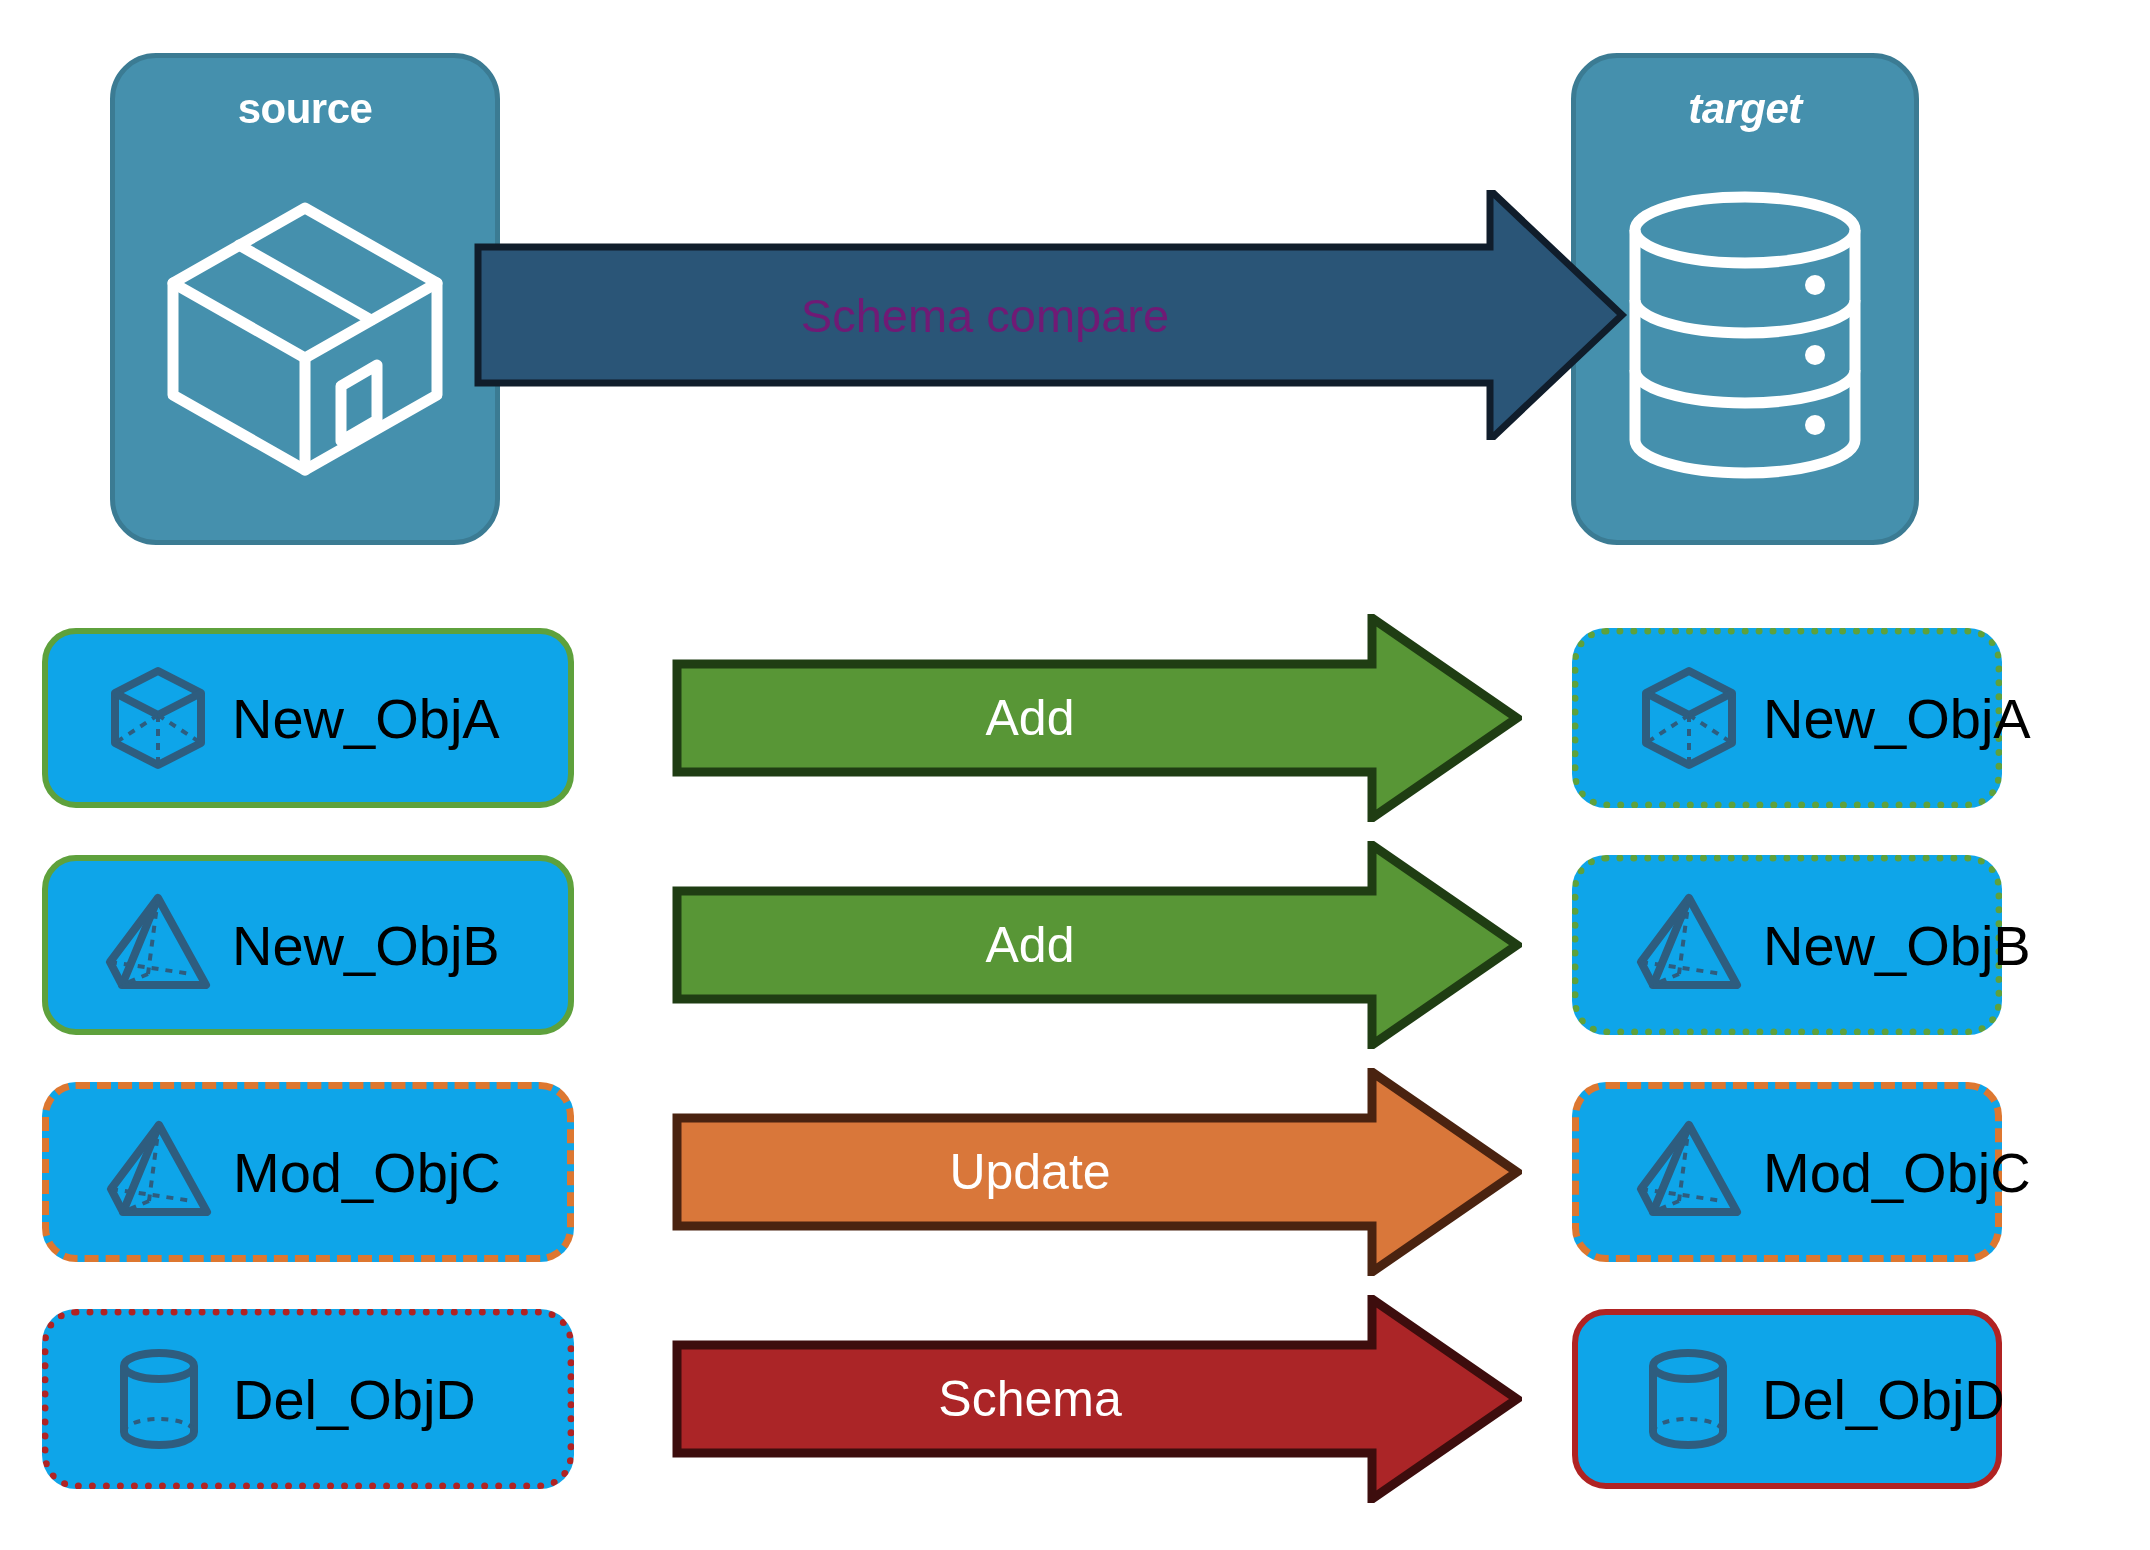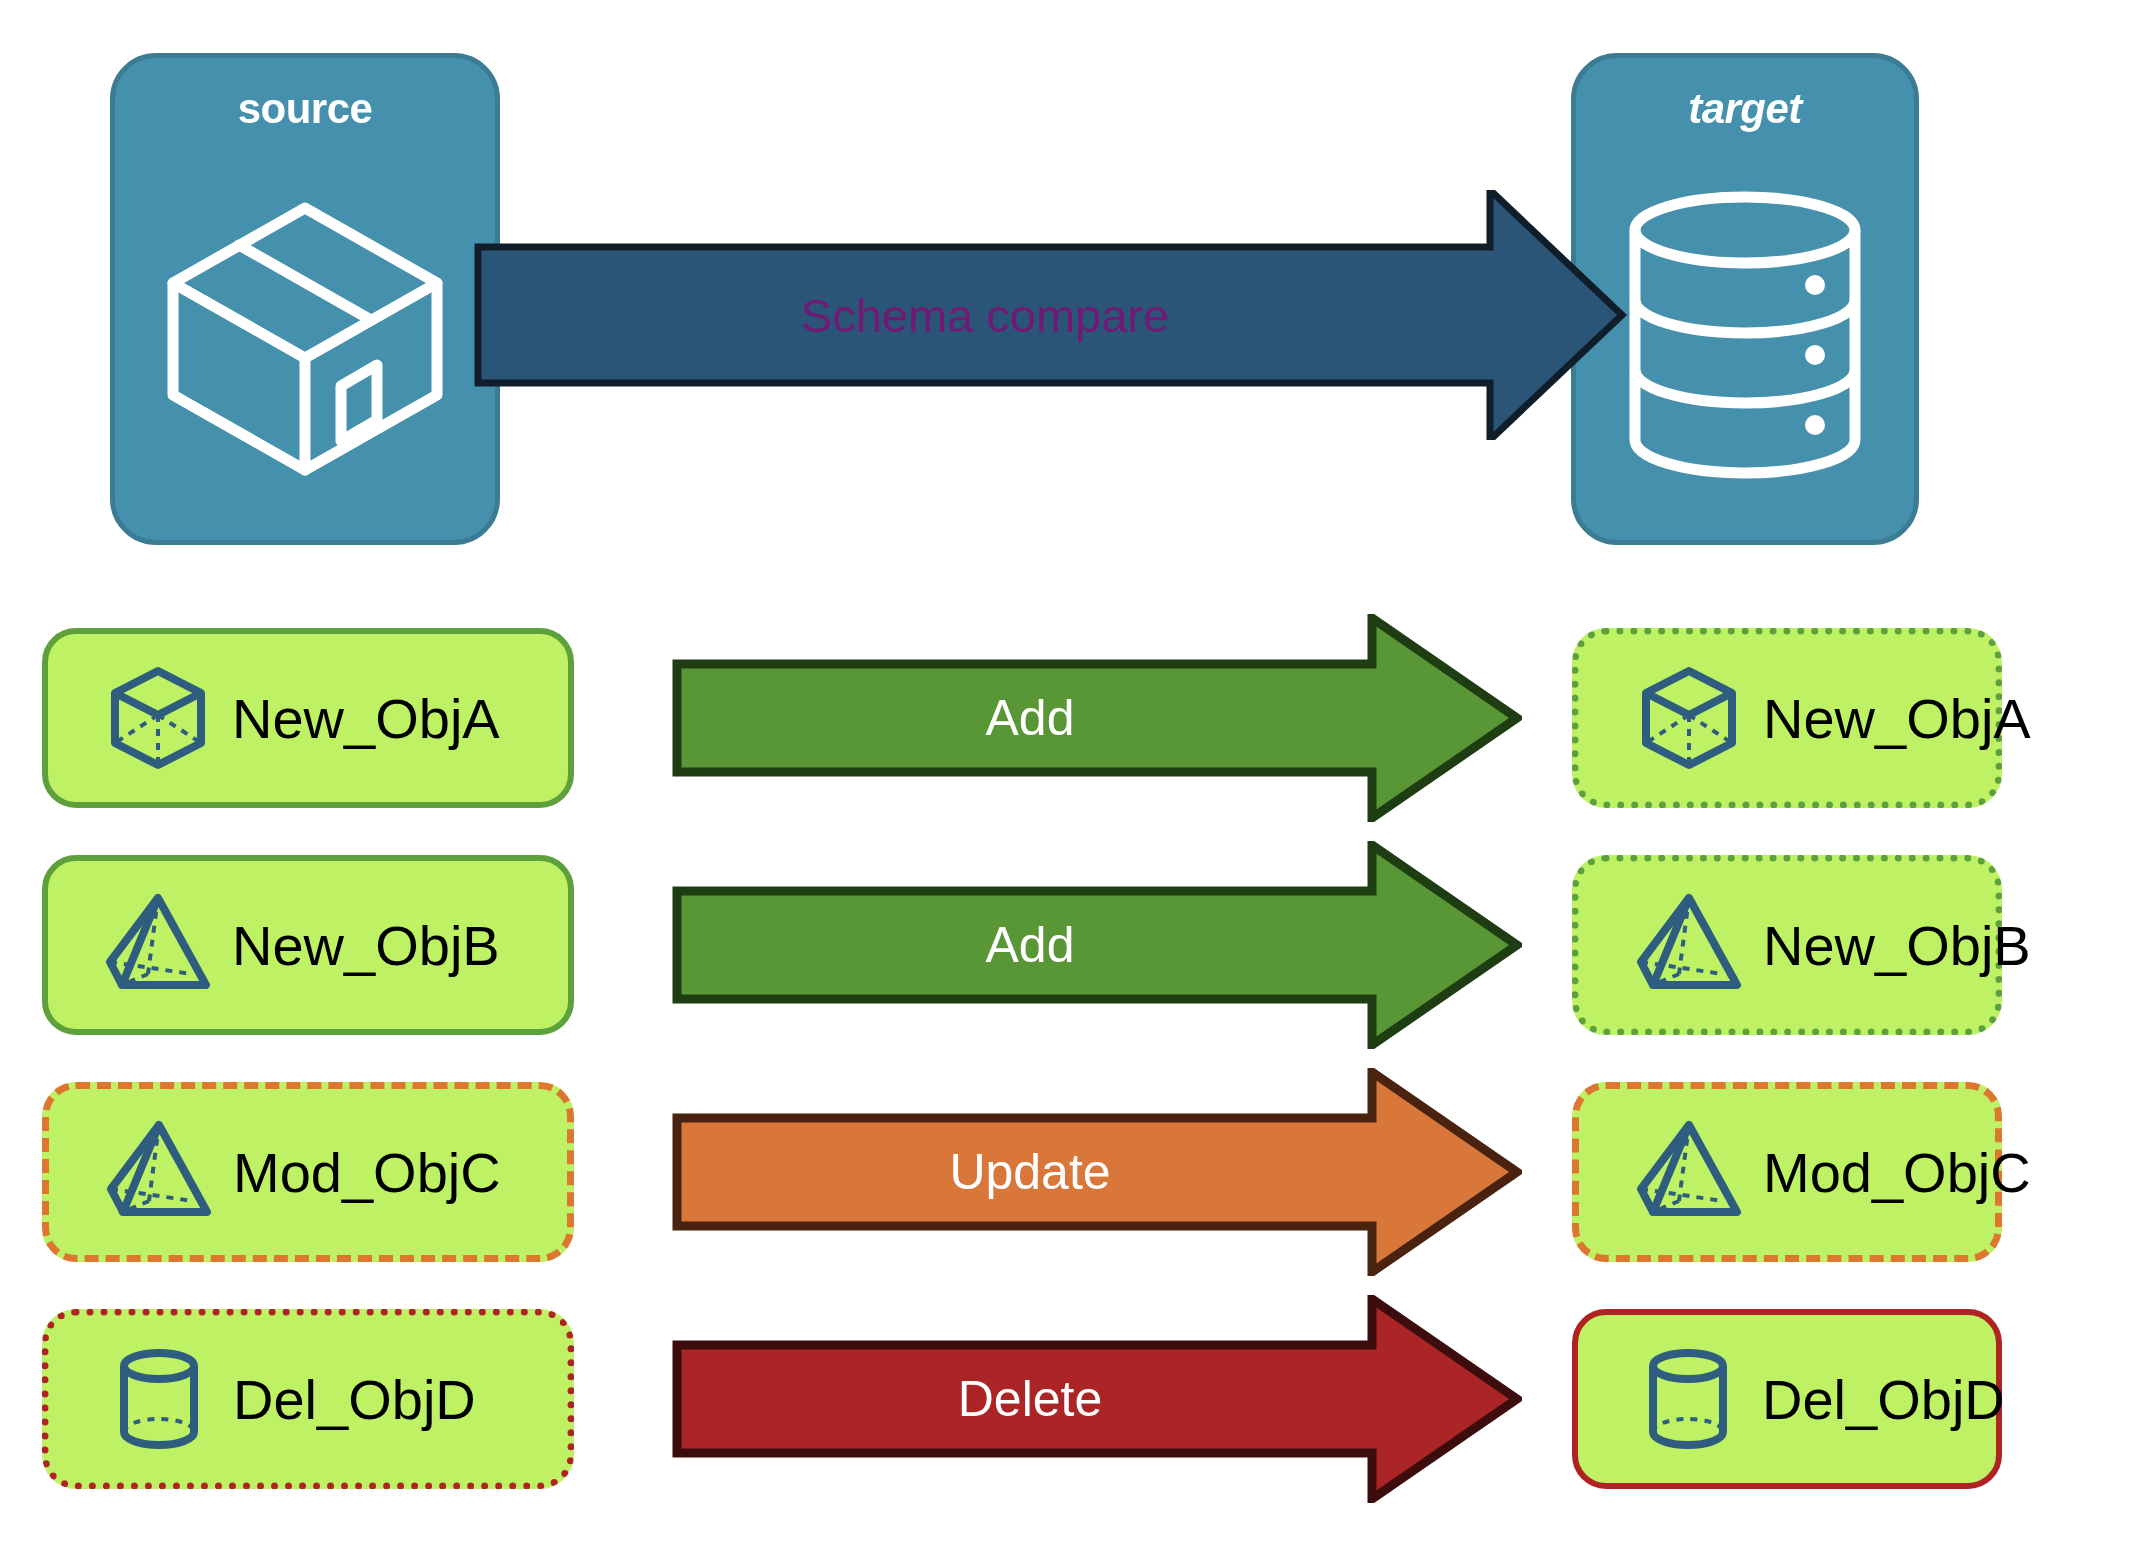--- a/index.html
+++ b/index.html
@@ -22,21 +22,21 @@
   
   #schema-arrow{position:absolute;left:470px;top:190px;width:1160px;height:250px;}
   .schema-label{position:absolute;left:470px;top:190px;width:1160px;height:250px;
                 display:flex;align-items:center;justify-content:center;
                 color:#701a75;font-size:47px;pointer-events:none;
                 padding-right:130px;box-sizing:border-box;}
 
   
   .row{position:absolute;left:0;width:2150px;height:180px;}
   .objbox{position:absolute;box-sizing:border-box;border-radius:34px;
-          background:#bef264;display:flex;align-items:center;height:100%;}
+          background:#0ea5e9;display:flex;align-items:center;height:100%;}
   .objbox .ico{width:120px;height:110px;flex:0 0 120px;margin-left:50px;
                display:flex;align-items:center;justify-content:center;}
   .objbox .lbl{font-size:56px;color:#000000;margin-left:14px;white-space:nowrap;}
   .src-box{left:42px;width:532px;}
   .tgt-box{left:1572px;width:430px;}
 
   .arrow-wrap{position:absolute;left:672px;top:-14px;width:850px;height:208px;}
   .arrow-label{position:absolute;left:672px;top:-14px;width:850px;height:208px;
                display:flex;align-items:center;justify-content:center;
                color:#ffffff;font-size:50px;pointer-events:none;
@@ -228,21 +228,21 @@
           </g>
           <path d="M15 88 A35 13 0 0 1 85 88" fill="none" stroke="#2e5d7f" stroke-width="4" stroke-dasharray="7 7"></path>
         </svg>
       </span>
       <span class="lbl">Del_ObjD</span>
     </div>
 
     <svg class="arrow-wrap" viewBox="0 0 850 208">
       <polygon points="5,50 700,50 700,4 845,104 700,204 700,158 5,158" fill="#ab2527" stroke="#3d0d0d" stroke-width="9" stroke-linejoin="miter"></polygon>
     </svg>
-    <div class="arrow-label">Delete</div>
+    <div class="arrow-label">Schema</div>
 
     <div class="objbox tgt-box bd-red-solid">
       <span class="ico">
         <svg width="100" height="110" viewBox="0 0 100 110">
           <g fill="none" stroke="#2e5d7f" stroke-width="8" stroke-linejoin="round">
             <ellipse cx="50" cy="22" rx="35" ry="13"></ellipse>
             <path d="M15 22 L15 88"></path>
               <path d="M85 22 L85 88"></path>
             <path d="M15 88 A35 13 0 0 0 85 88"></path>
           </g>

